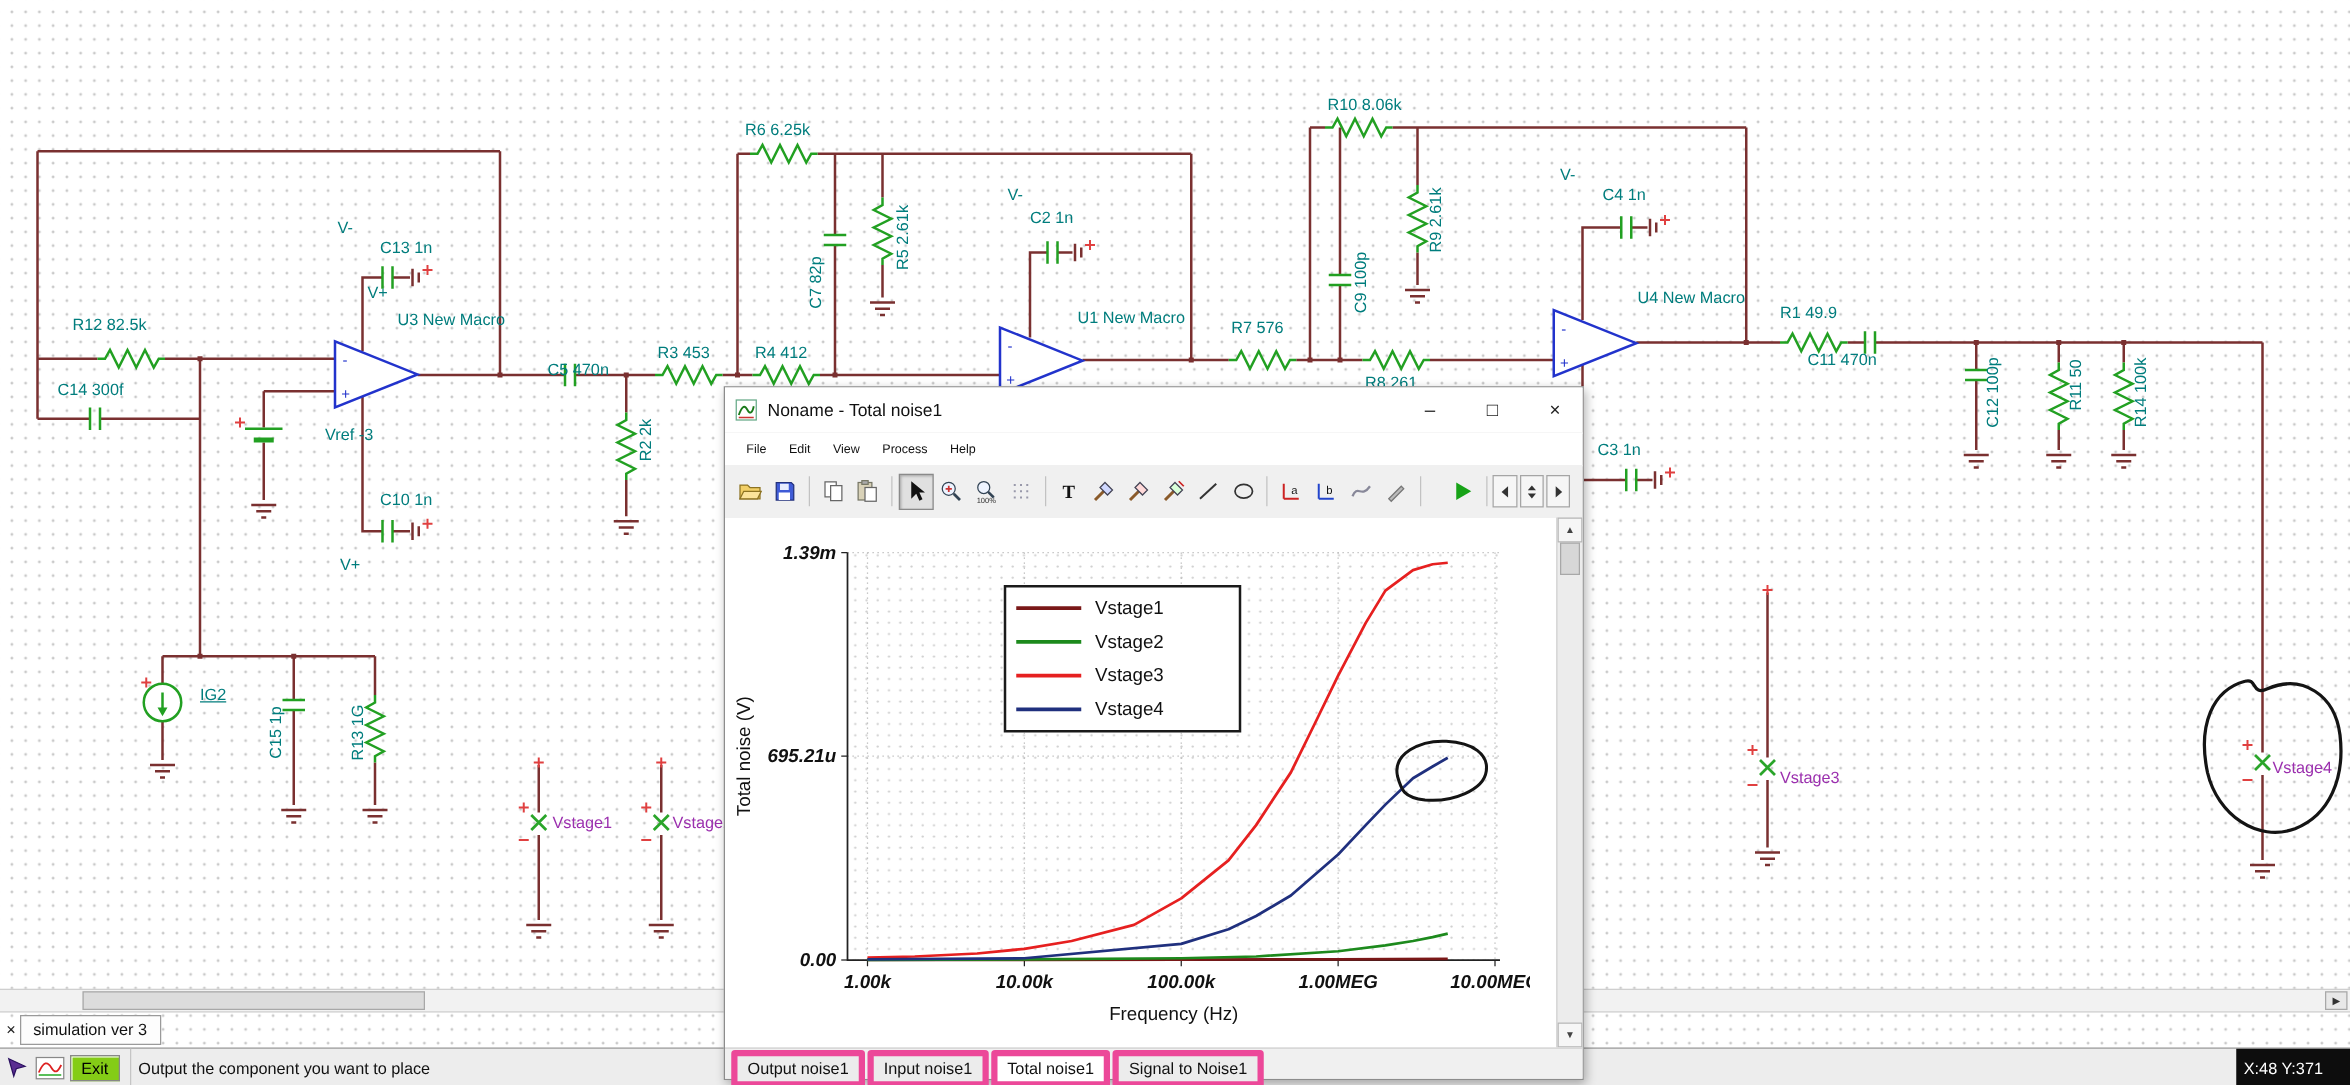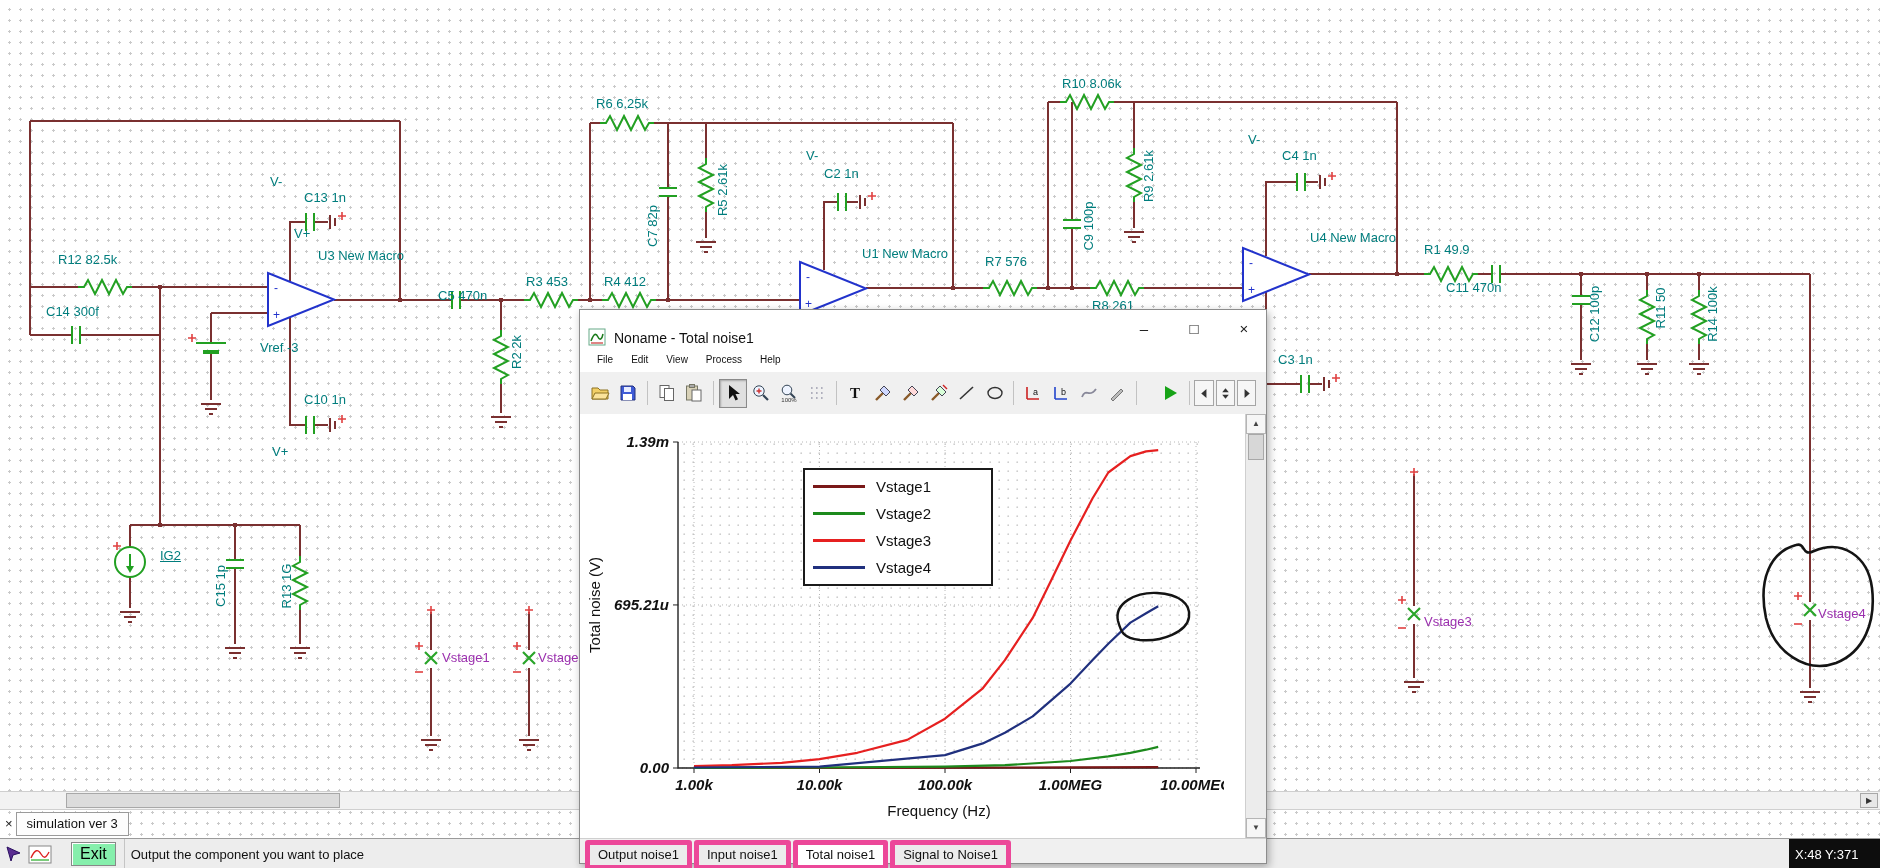--- a/index.html
+++ b/index.html
@@ -13,27 +13,27 @@
 
   
   #hscroll{position:absolute;left:0;top:791px;width:1880px;height:17px;background:#f2f2f2;border-top:1px solid #cfcfcf;border-bottom:1px solid #cfcfcf;z-index:3}
   #hthumb{position:absolute;left:66px;top:1px;width:272px;height:13px;background:#dcdcdc;border:1px solid #a8a8a8}
   #harrow{position:absolute;right:2px;top:1px;width:16px;height:13px;background:#e8e8e8;border:1px solid #a8a8a8;font-size:8px;line-height:13px;text-align:center;color:#333}
   #doc-tabs{position:absolute;left:0;top:810px;height:27px;z-index:3;display:flex;align-items:center}
   .doc-close{font-size:13px;padding:0 3px 0 5px;color:#222}
   .doc-tab{border:1px solid #9a9a9a;background:#fdfdfd;font-size:13px;padding:3px 10px 4px 10px}
   #status-bar{position:absolute;left:0;top:838px;width:1880px;height:30px;background:#ededed;border-top:1px solid #9a9a9a;z-index:3;display:flex;align-items:center}
   .sb-icon{margin-left:4px;display:flex;align-items:center}
-  .exit-btn{margin-left:19px;border:1px solid #888;background:#86efac;padding:2px 8px;font-size:16px;box-shadow:inset 1px 1px 0 #fff}
+  .exit-btn{margin-left:4px;border:1px solid #888;background:#84cc16;padding:2px 8px;font-size:13px;box-shadow:inset 1px 1px 0 #fff}
   .status-field{flex:1;align-self:stretch;display:flex;align-items:center;border-left:1px solid #c5c5c5;margin-left:8px;padding-left:6px;font-size:13px;color:#111}
   .coords{width:85px;align-self:stretch;background:#0d0d0d;color:#fff;font-size:13px;display:flex;align-items:center;padding-left:6px}
 
   
   .window{position:absolute;left:579px;top:309px;width:686px;height:553px;background:#f4f4f4;border:1px solid #8c8c8c;box-shadow:2px 3px 8px rgba(0,0,0,.3);z-index:10}
-  .titlebar{position:absolute;left:0;top:0;right:0;height:36px;background:#fff;border-bottom:1px solid #dcdcdc;display:flex;align-items:flex-end}
+  .titlebar{position:absolute;left:0;top:0;right:0;height:36px;background:#fff;border-bottom:1px solid #dcdcdc;display:flex;align-items:center}
   .title-icon{margin-left:8px}
   .title-text{margin-left:8px;font-size:14px}
   .title-controls{position:absolute;right:14px;top:0;height:36px;display:flex;gap:34px;align-items:center}
   .tc{font-size:15px;width:16px;text-align:center;color:#222}
   .menubar{position:absolute;top:36px;left:0;right:0;height:26px;background:#fff;border-bottom:1px solid #e4e4e4;display:flex;align-items:center;padding-left:8px}
   .menu-item{padding:3px 9px;font-size:10px}
   .toolbar{position:absolute;top:62px;left:0;right:0;height:42px;background:#f0f0f0;border-bottom:1px solid #cfcfcf;display:flex;align-items:center;padding-left:6px}
   .tbtn{width:27px;height:27px;display:flex;align-items:center;justify-content:center;border:1px solid transparent}
   .tbtn.pressed{border:1px solid #8a8a8a;background:#e0e0e0;box-shadow:inset 1px 1px 2px rgba(0,0,0,.25)}
   .tbtn.nav{border:1px solid #a5a5a5;background:#f6f6f6;width:18px;height:24px;margin-left:2px}

